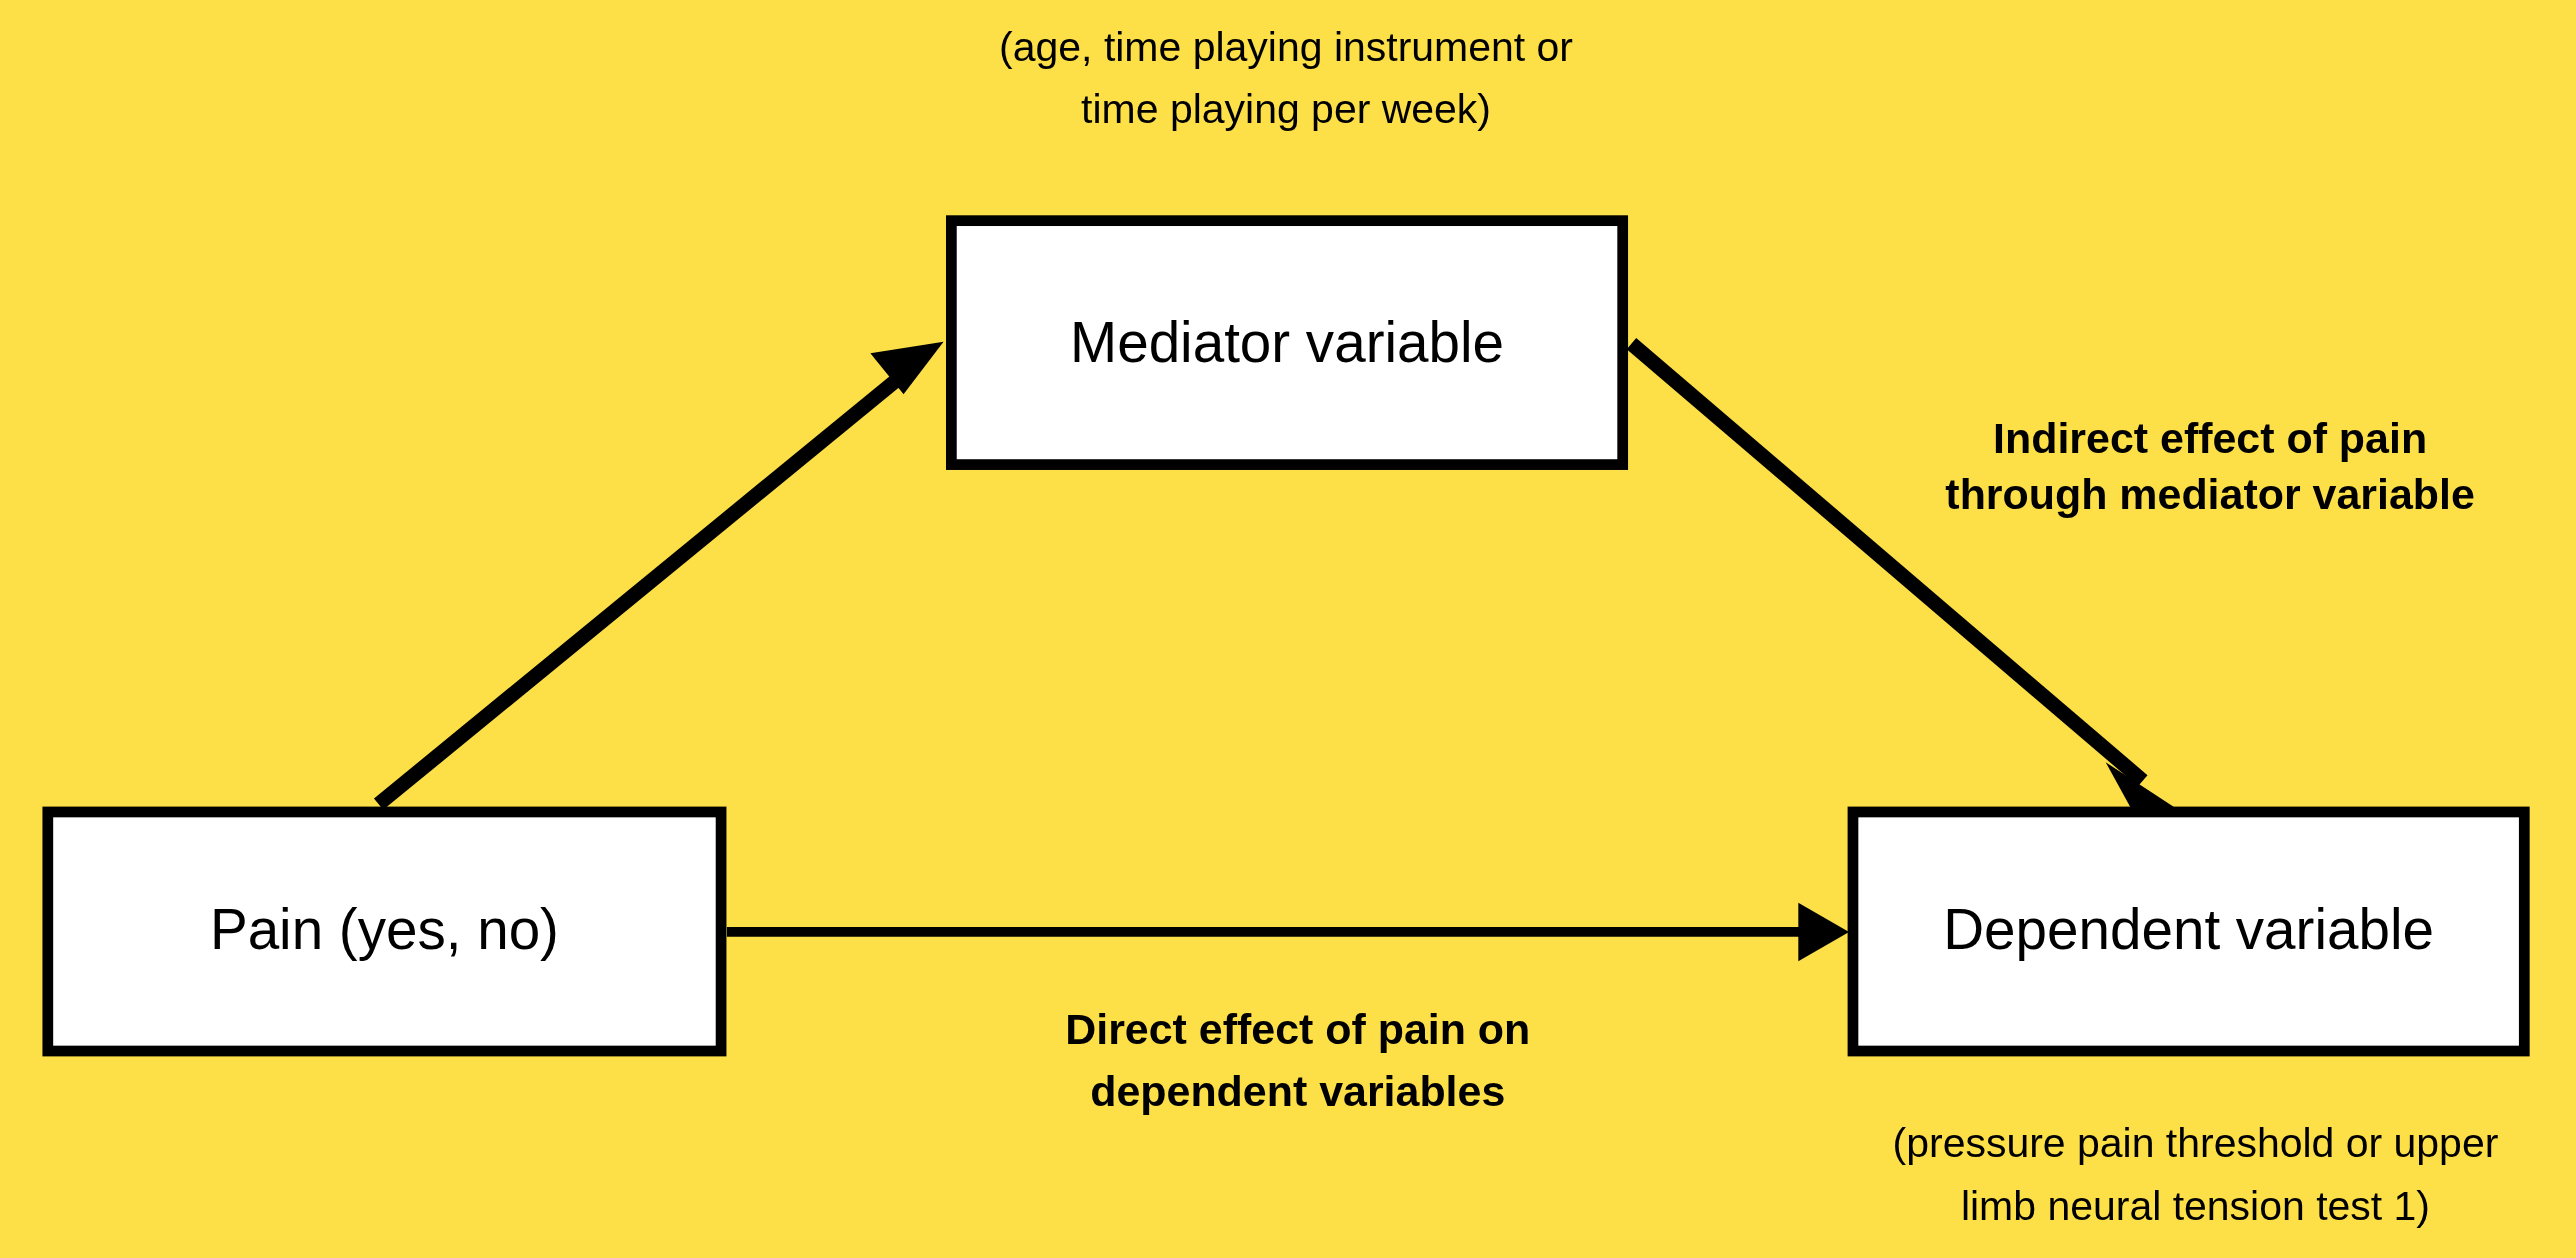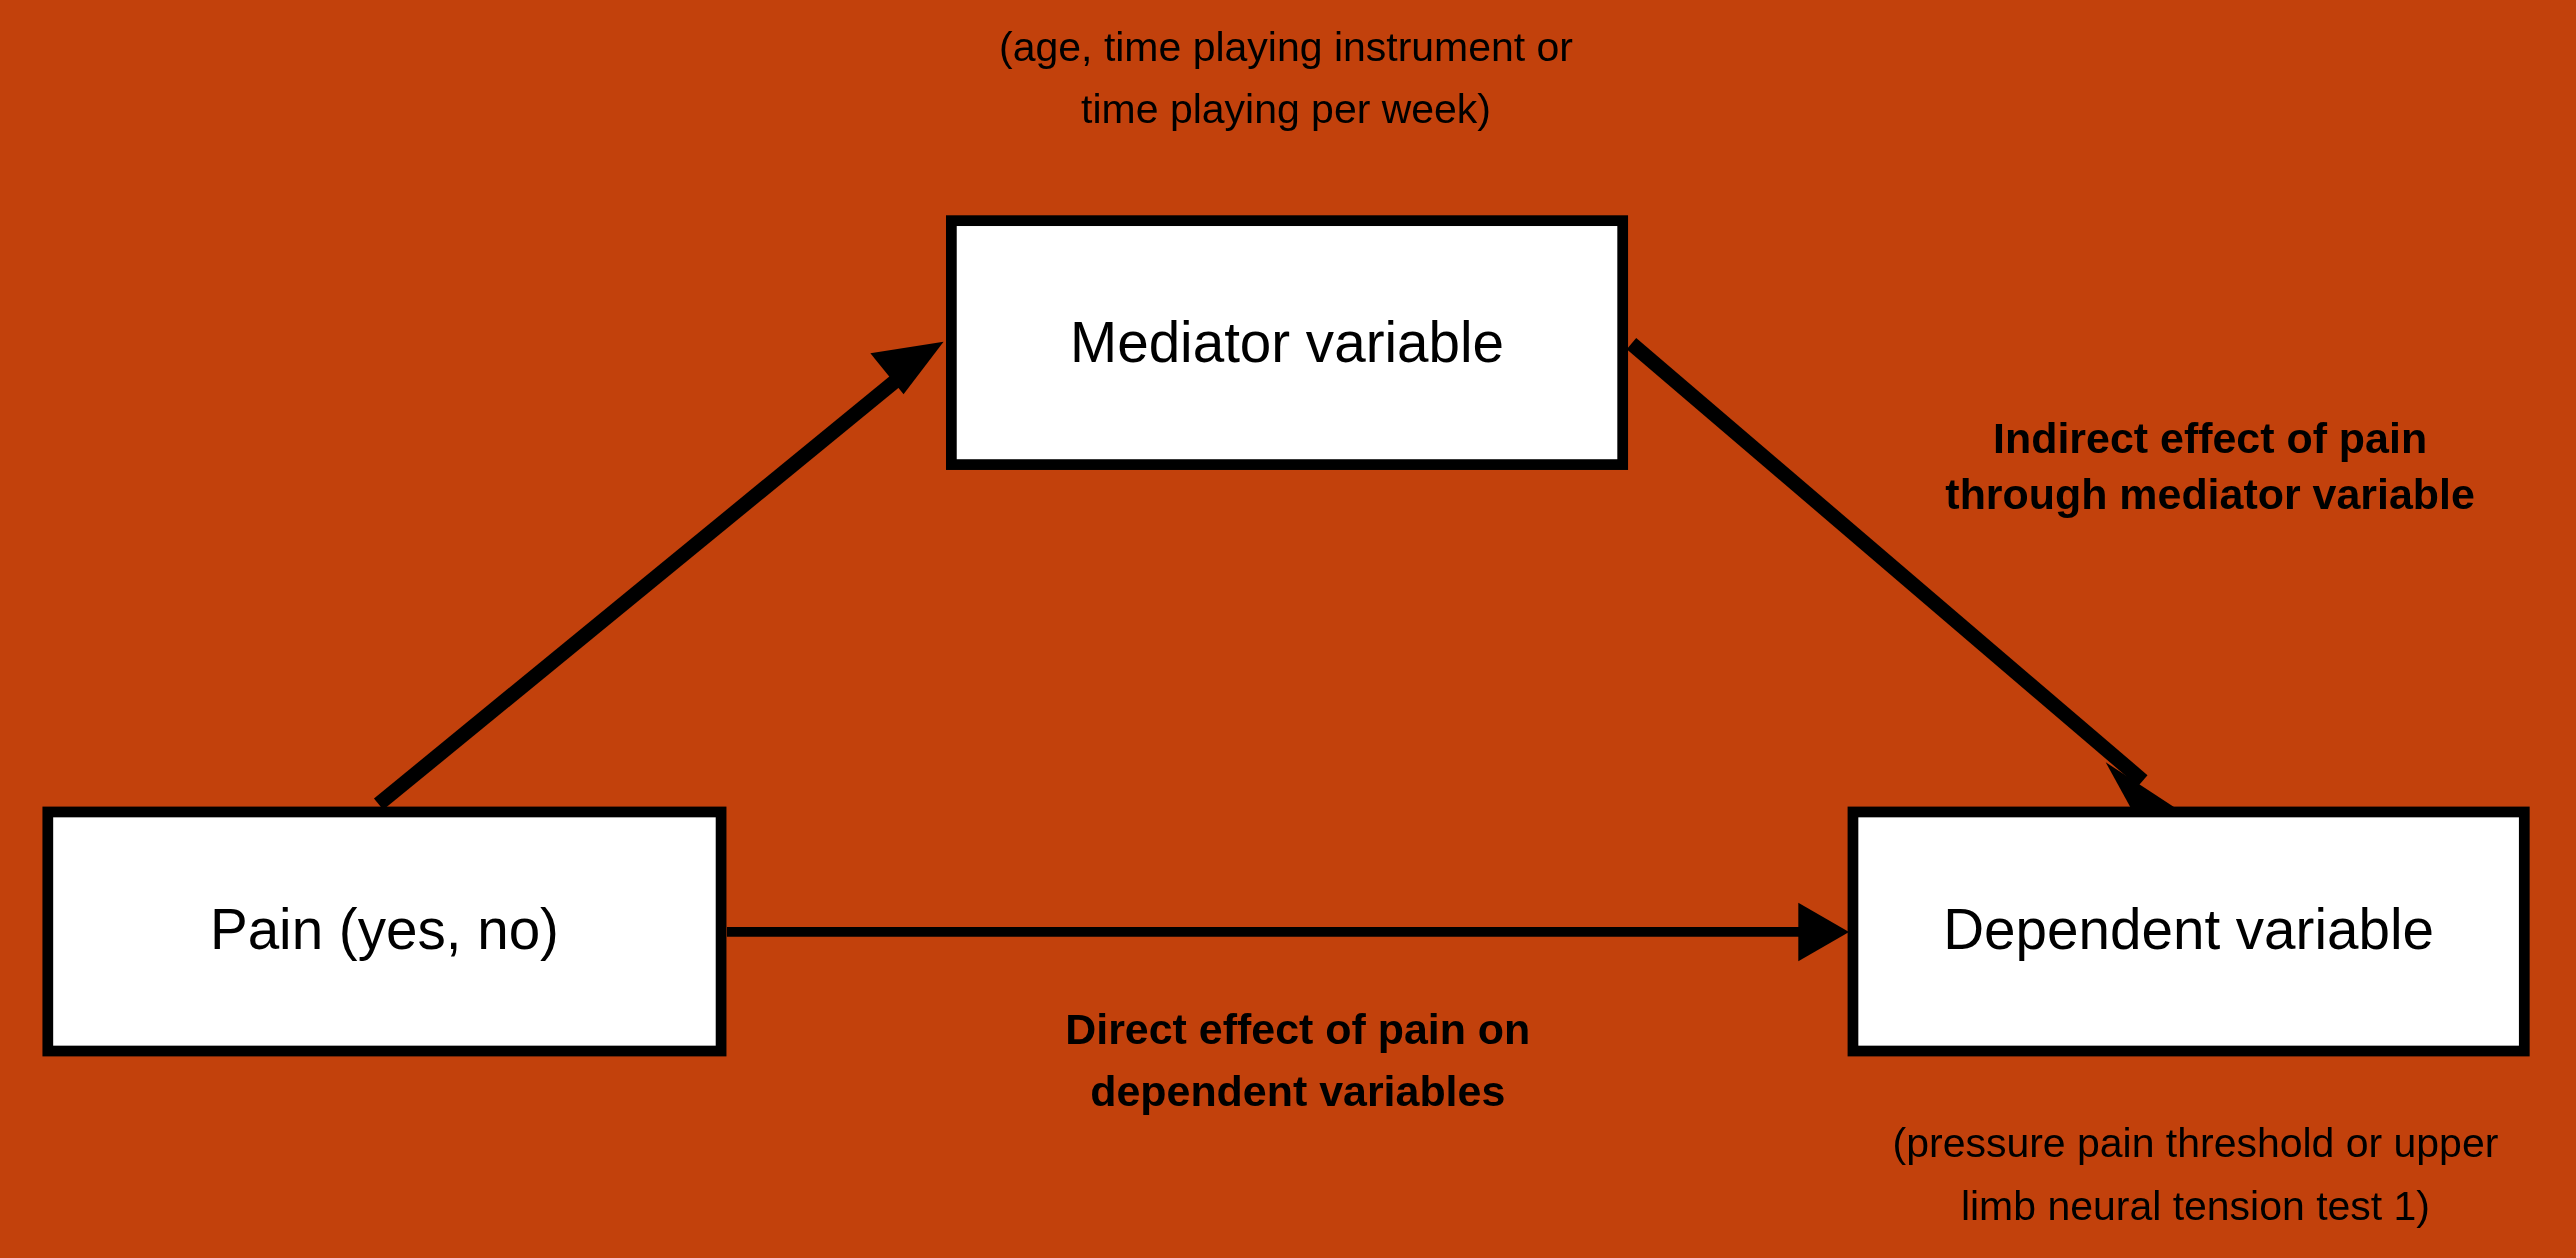--- a/index.html
+++ b/index.html
@@ -12,21 +12,21 @@
     width: 2576px;
     height: 1259px;
     font-family: "Liberation Sans", sans-serif;
     color: #000000;
     overflow: hidden;
   }
   #diagram-root {
     position: relative;
     width: 2576px;
     height: 1259px;
-    background: #c2410c;
+    background: #fde047;
   }
   svg#diagram-canvas {
     position: absolute;
     left: 0;
     top: 0;
     width: 2576px;
     height: 1259px;
     display: block;
   }
   .node-box-rect {

